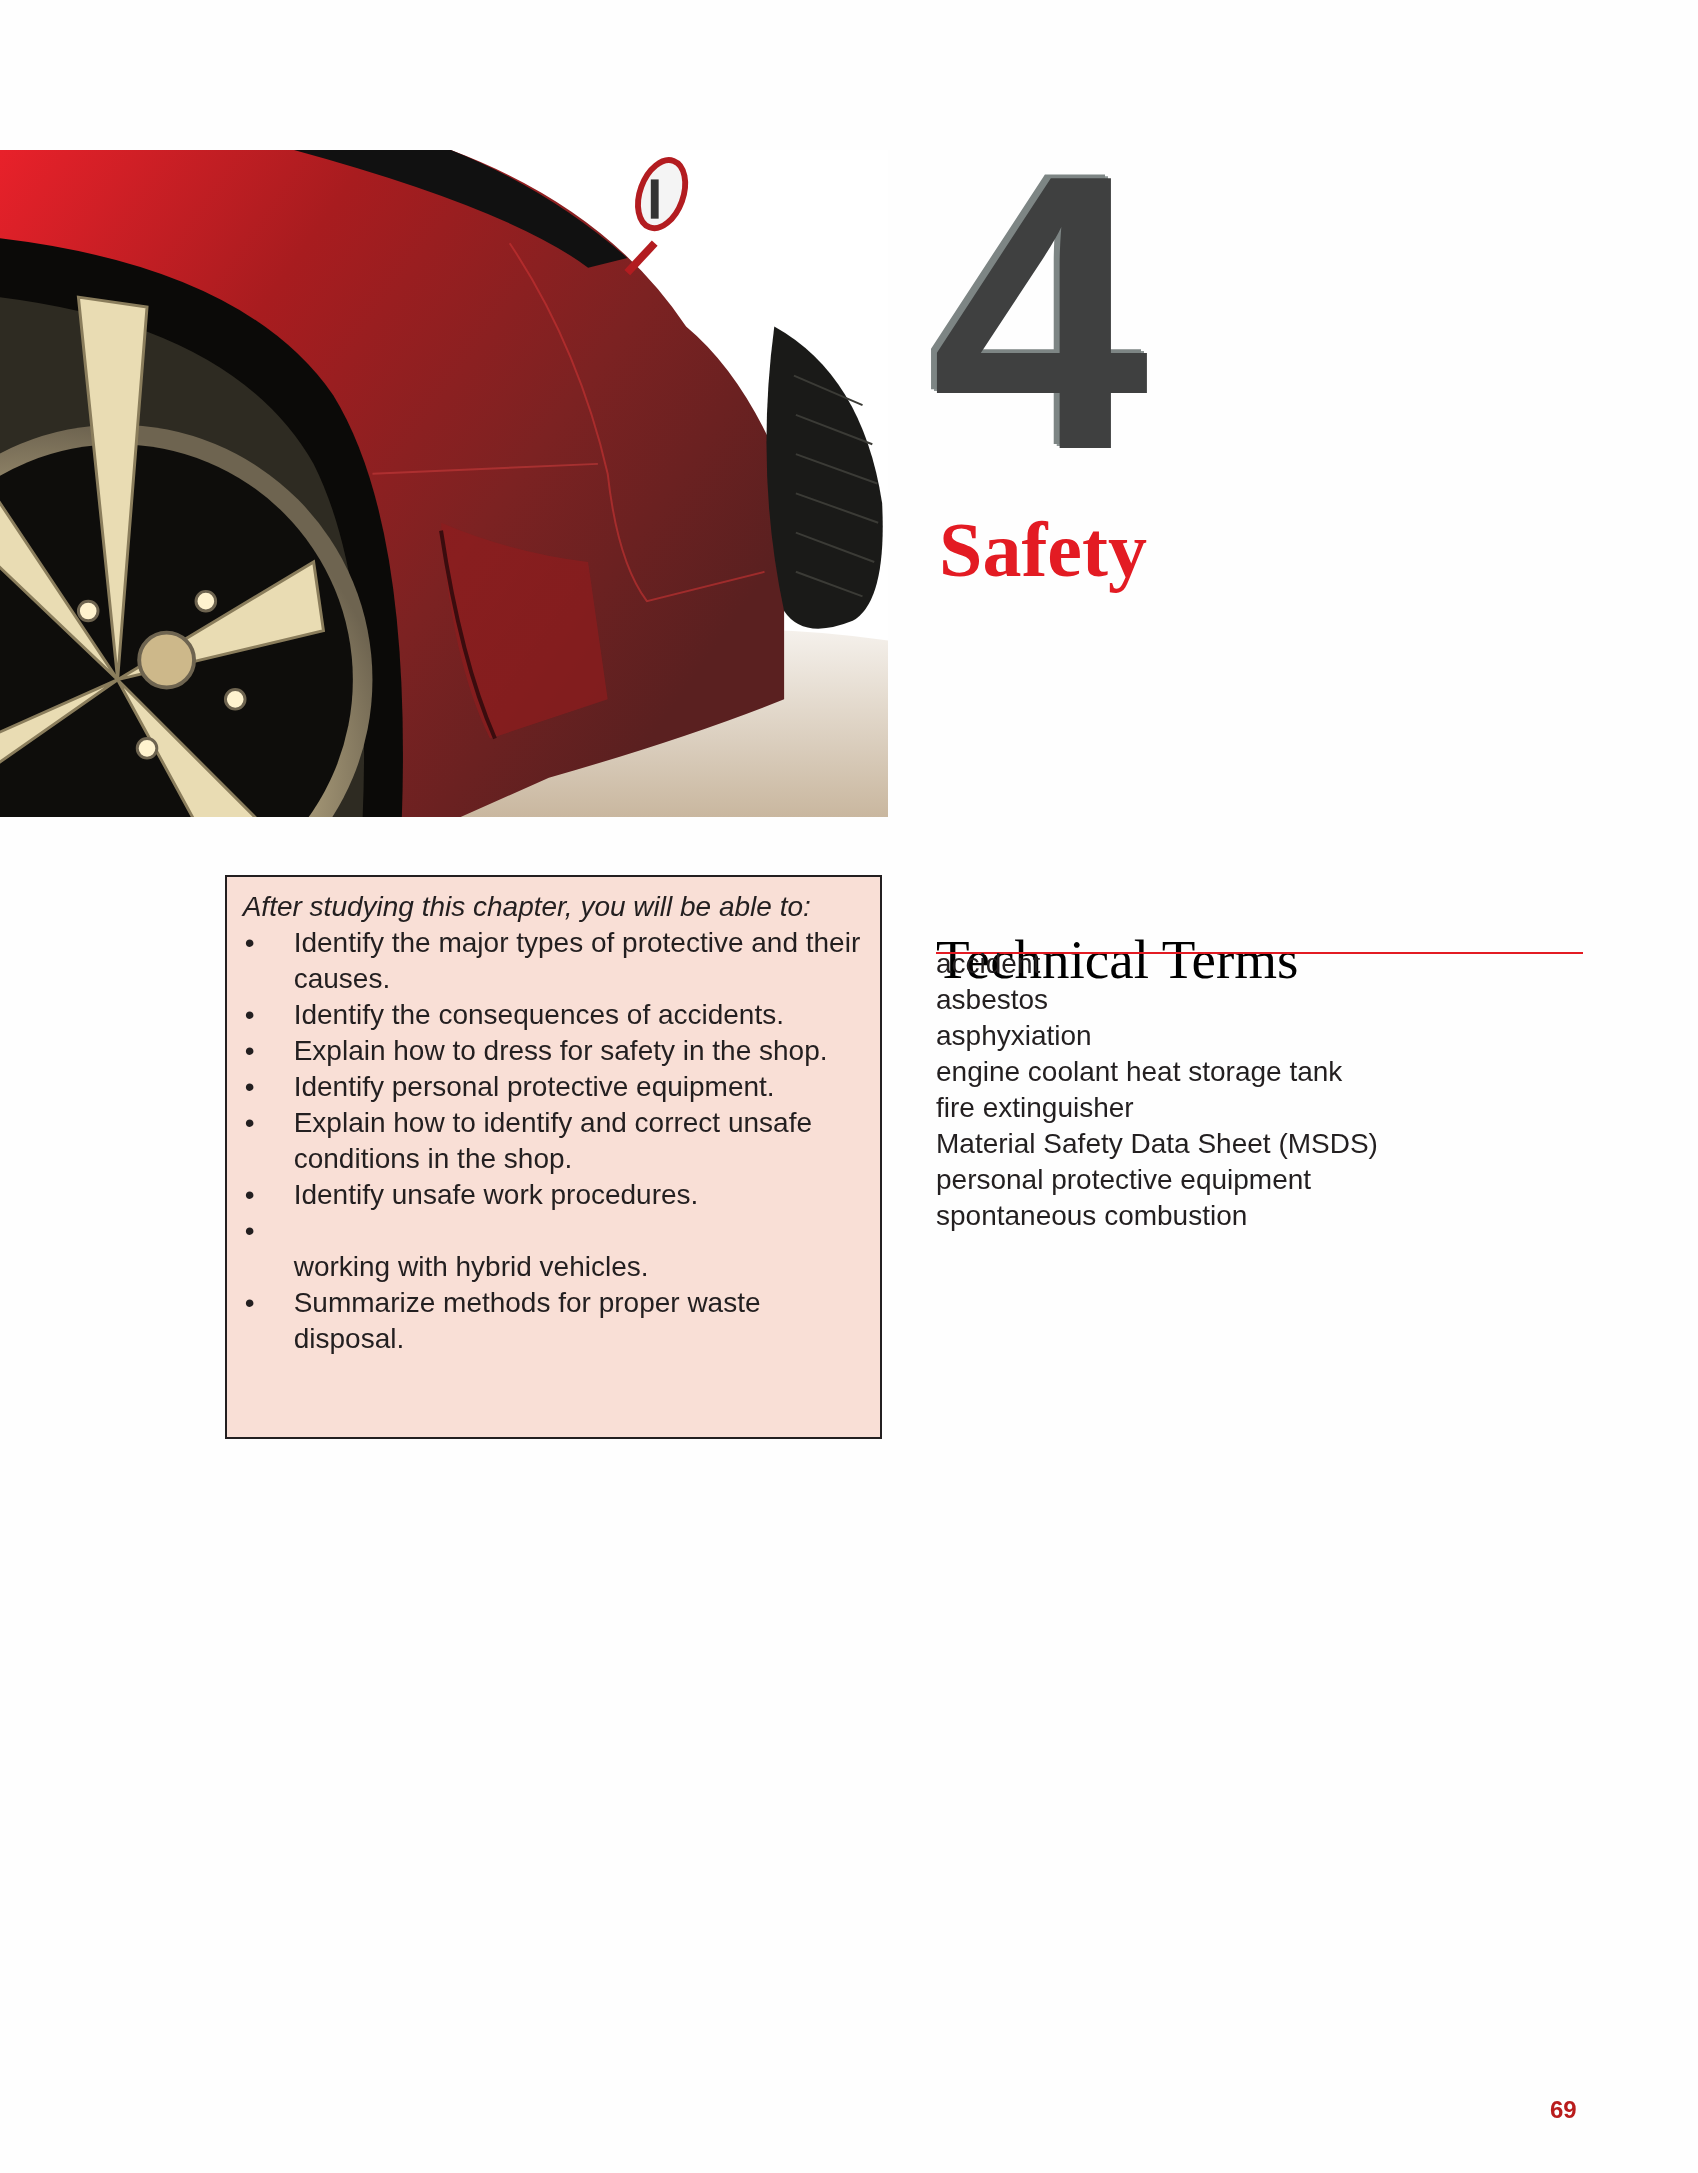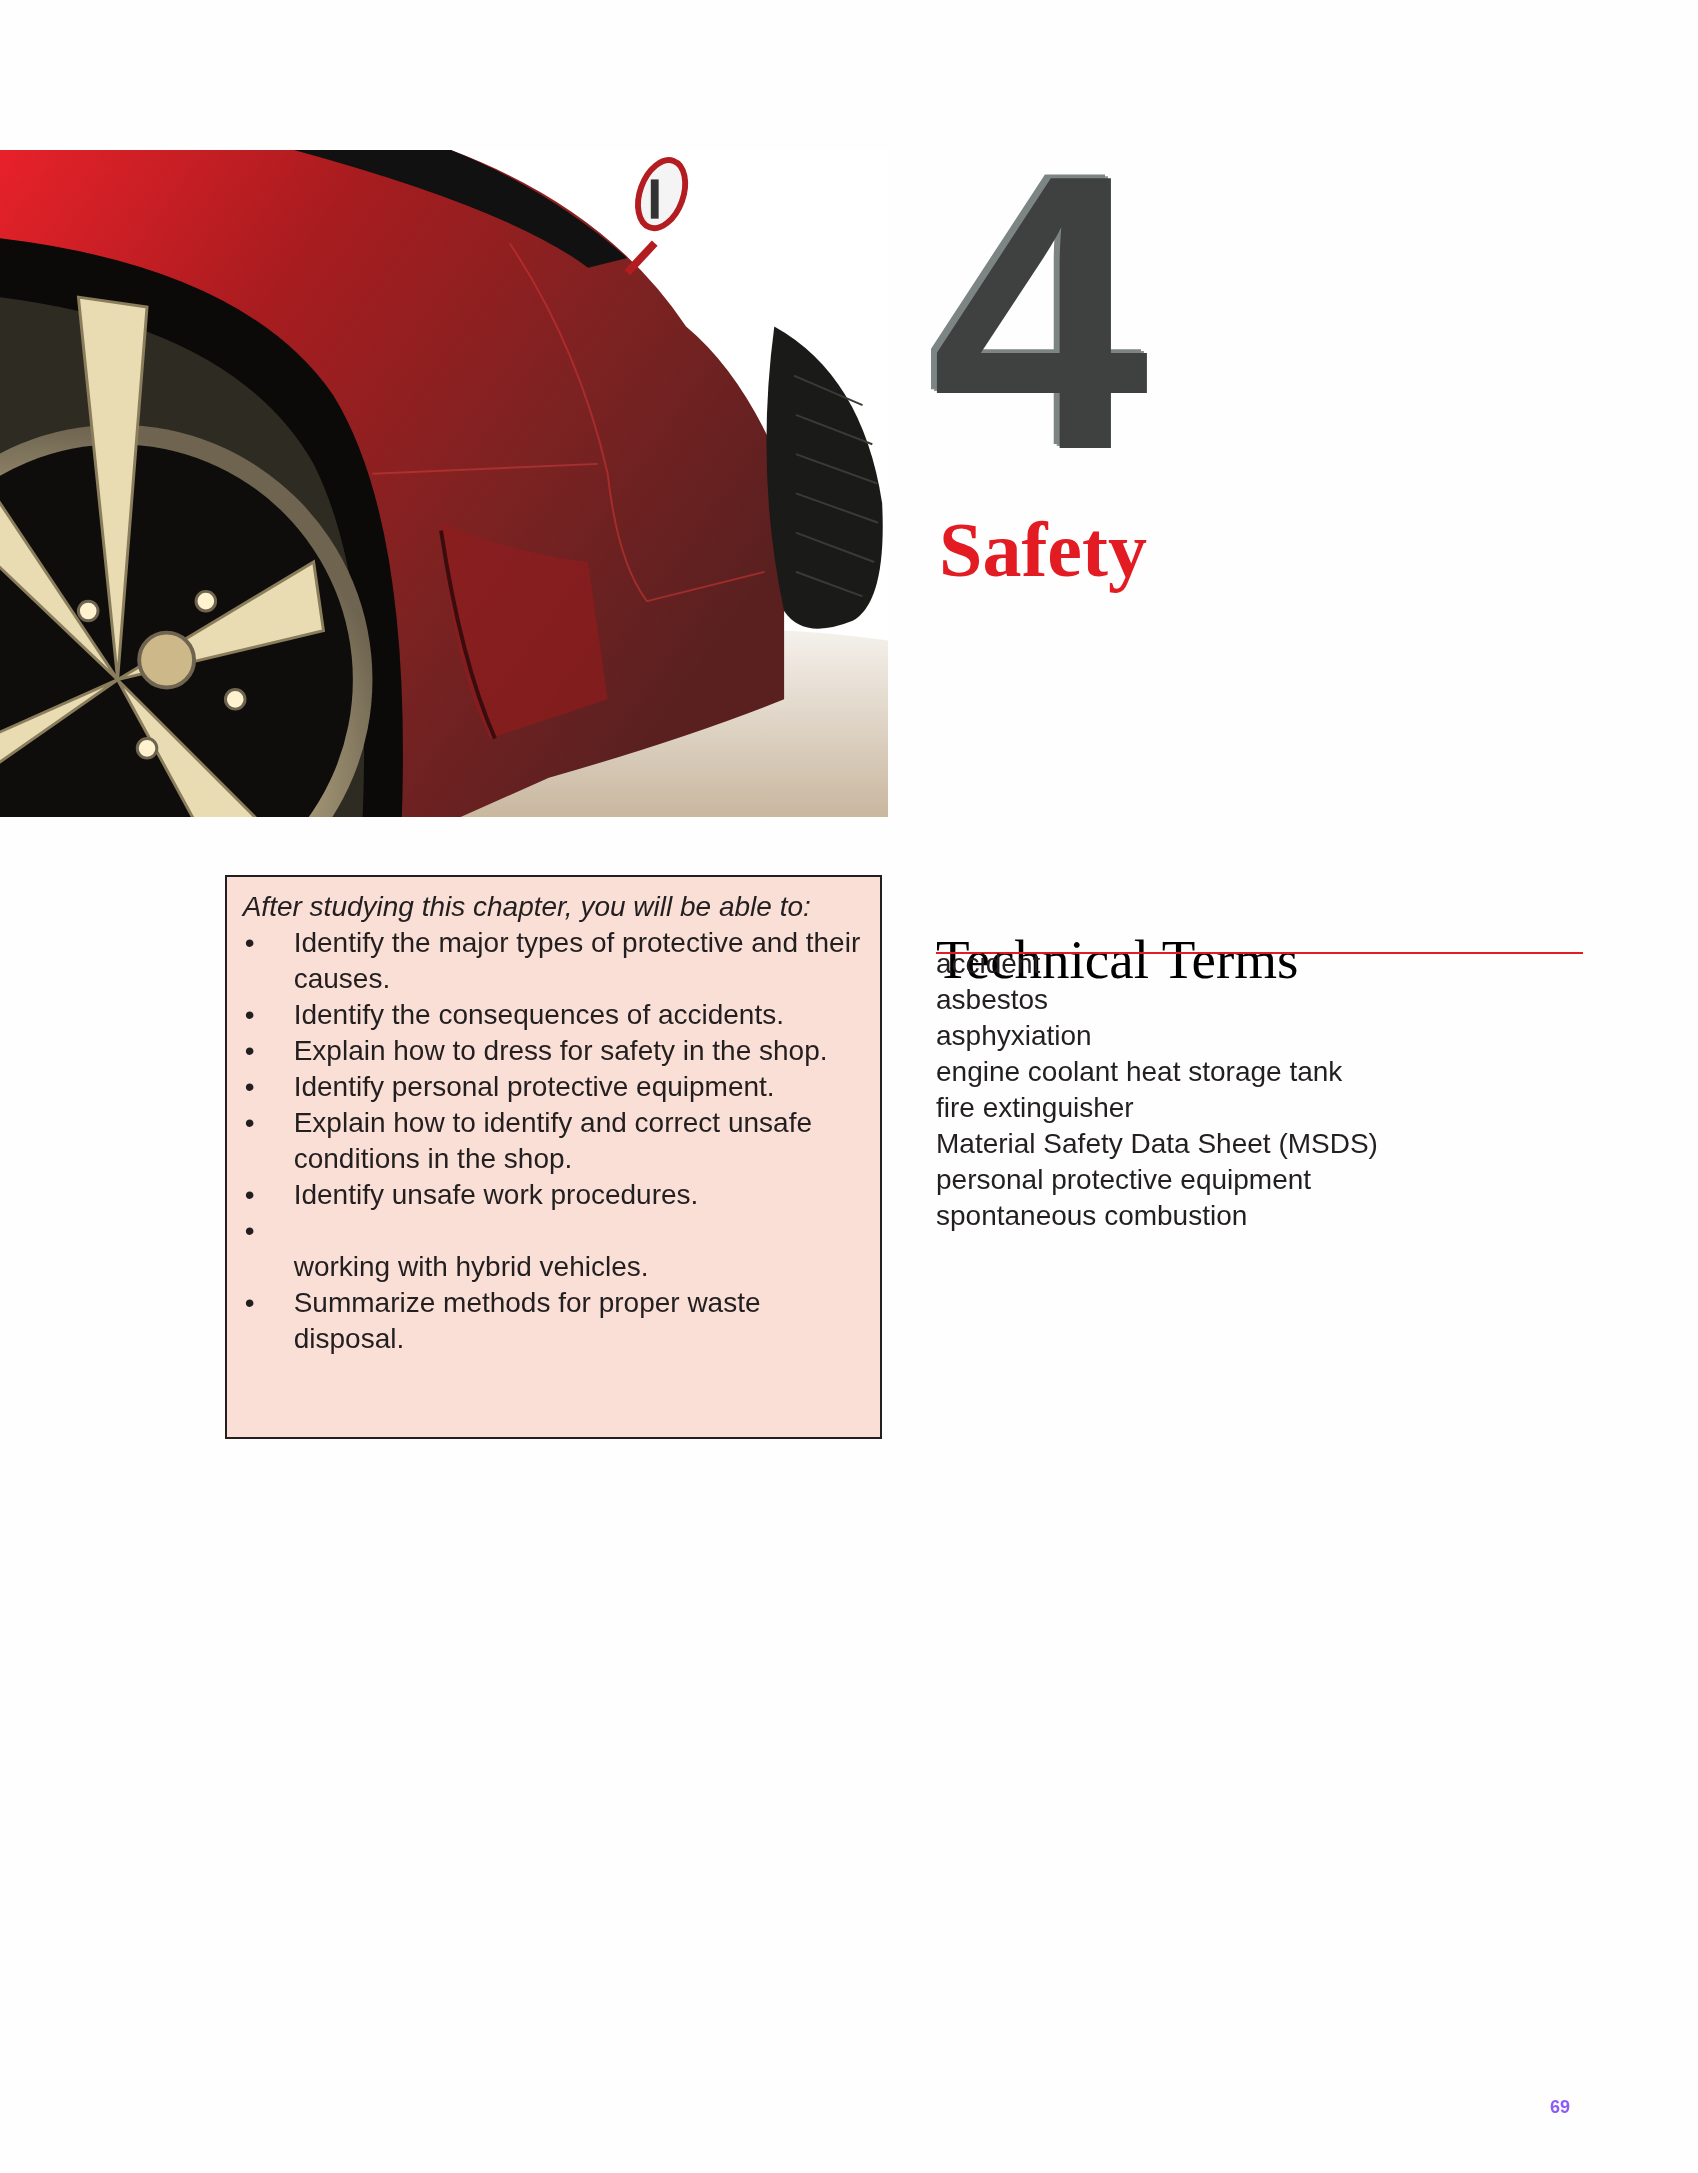--- a/index.html
+++ b/index.html
@@ -56,21 +56,21 @@
     background: #e31b23;
   }
   .terms-list {
     position: absolute; left: 936px; top: 946px;
     margin: 0; padding: 0; list-style: none;
     font-size: 28px; line-height: 36px;
   }
 
   .page-number {
     position: absolute; left: 1550px; top: 2098px;
-    font-weight: bold; font-size: 18px; line-height: 1; color: #8b5cf6;
+    font-weight: bold; font-size: 24px; line-height: 1; color: #b91c1c;
   }
 </style>
 </head>
 <body>
 
 <div class="hero">
   <svg viewBox="0 0 906 680" preserveAspectRatio="none">
     <defs>
       <linearGradient id="body" x1="0" y1="0" x2="1" y2="0.6">
         <stop offset="0" stop-color="#e8212a"></stop>

